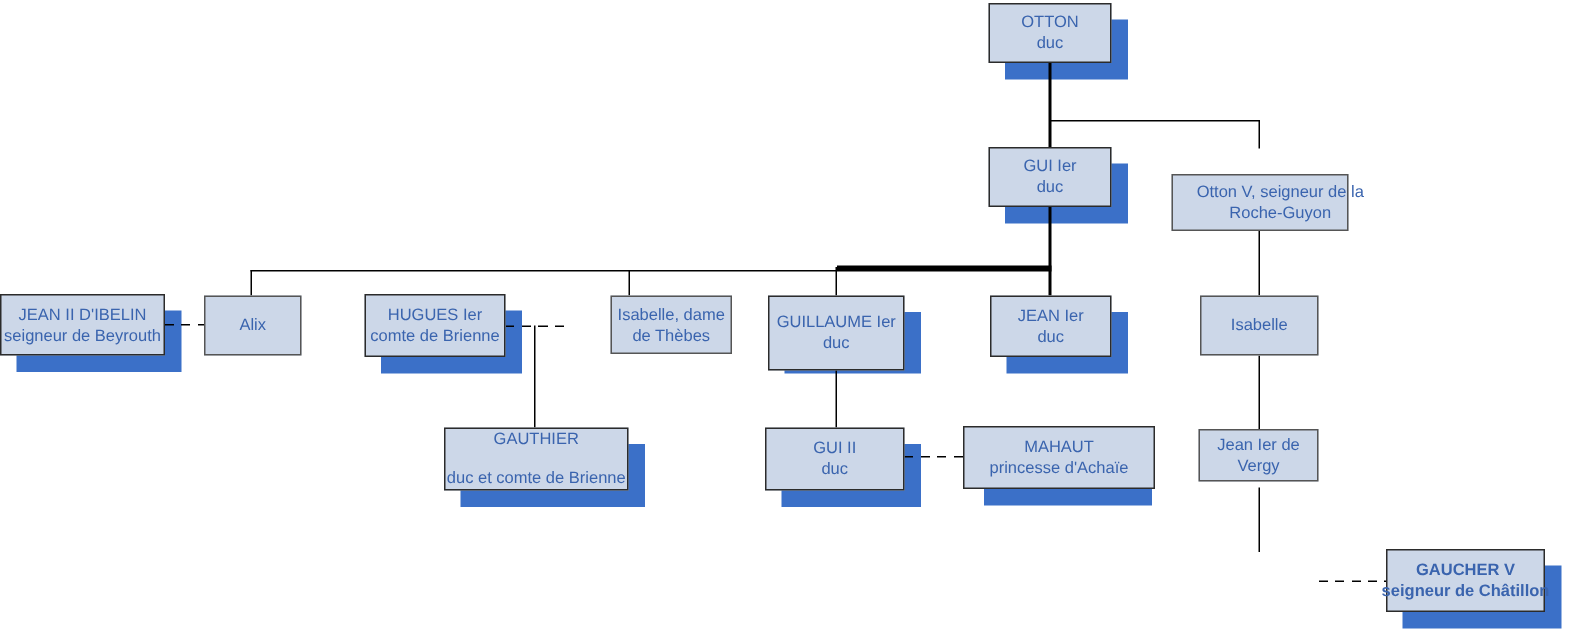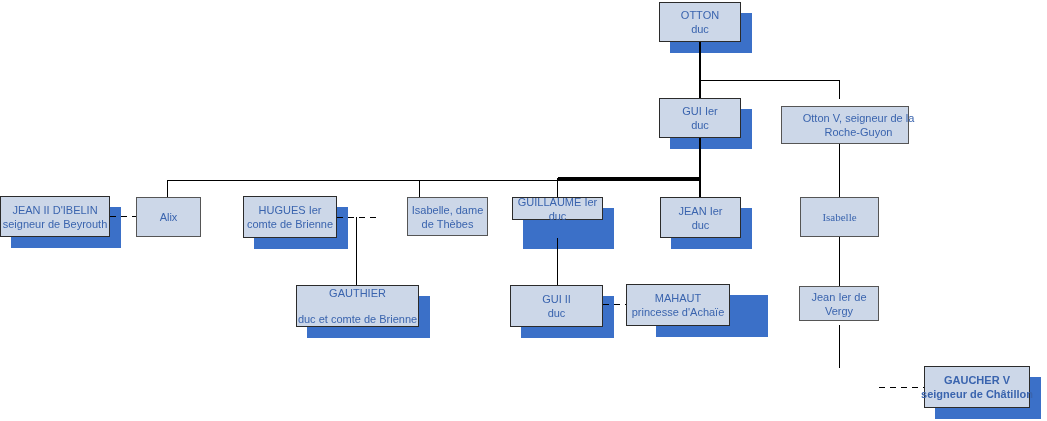--- a/index.html
+++ b/index.html
@@ -77,59 +77,59 @@
     <div class="connector dashed" style="left: 603px; top: 304px; width: 42px; height: 1px;"></div>
     <div class="connector dashed" style="left: 879px; top: 387px; width: 45px; height: 1px;"></div>
     <div class="node major" style="left: 659px; top: 2px; width: 82px; height: 40px;">
       <span>OTTON</span>
       <span>duc</span>
     </div>
     <div class="node major" style="left: 659px; top: 98px; width: 82px; height: 40px;">
       <span>GUI Ier</span>
       <span>duc</span>
     </div>
-    <div class="node minor" style="left: 781px; top: 106px; width: 128px; height: 38px; padding-left: 27px;">
+    <div class="node minor" style="left: 781px; top: 116px; width: 118px; height: 38px; padding-left: 27px;">
       <span>Otton V, seigneur de la</span>
       <span>Roche-Guyon</span>
     </div>
     <div class="node major" style="left: 0px; top: 196px; width: 110px; height: 41px;">
       <span>JEAN II D'IBELIN</span>
       <span>seigneur de Beyrouth</span>
     </div>
     <div class="node minor" style="left: 136px; top: 197px; width: 65px; height: 40px;">
       <span>Alix</span>
     </div>
     <div class="node major" style="left: 243px; top: 196px; width: 94px; height: 42px;">
       <span>HUGUES Ier</span>
       <span>comte de Brienne</span>
     </div>
     <div class="node minor" style="left: 379px; top: 197px; width: 81px; height: 39px; margin-left: 28px;">
       <span>Isabelle, dame</span>
       <span>de Thèbes</span>
     </div>
-    <div class="node major" style="left: 512px; top: 197px; width: 91px; height: 23px;">
+    <div class="node major" style="left: 512px; top: 197px; width: 91px; height: 50px;">
       <span>GUILLAUME Ier</span>
       <span>duc</span>
     </div>
     <div class="node major" style="left: 660px; top: 197px; width: 81px; height: 41px;">
       <span>JEAN Ier</span>
       <span>duc</span>
     </div>
-    <div class="node minor" style="left: 800px; top: 197px; width: 79px; height: 40px; font-family: Liberation Serif, serif;">
+    <div class="node minor" style="left: 800px; top: 197px; width: 79px; height: 40px;">
       <span>Isabelle</span>
     </div>
     <div class="node major" style="left: 296px; top: 285px; width: 123px; height: 42px; justify-content: space-between;">
       <span>GAUTHIER</span>
       <span>duc et comte de Brienne</span>
     </div>
     <div class="node major" style="left: 510px; top: 285px; width: 93px; height: 42px;">
       <span>GUI II</span>
       <span>duc</span>
     </div>
-    <div class="node major" style="left: 626px; top: 284px; width: 104px; height: 42px; align-items: center;">
+    <div class="node major" style="left: 642px; top: 284px; width: 128px; height: 42px; align-items: center;">
       <span>MAHAUT</span>
       <span>princesse d'Achaïe</span>
     </div>
     <div class="node minor" style="left: 799px; top: 286px; width: 80px; height: 35px;">
       <span>Jean Ier de</span>
       <span>Vergy</span>
     </div>
     <div class="node major" style="left: 924px; top: 366px; width: 106px; height: 42px; font-weight: bold;">
       <span>GAUCHER V</span>
       <span>seigneur de Châtillon</span>

